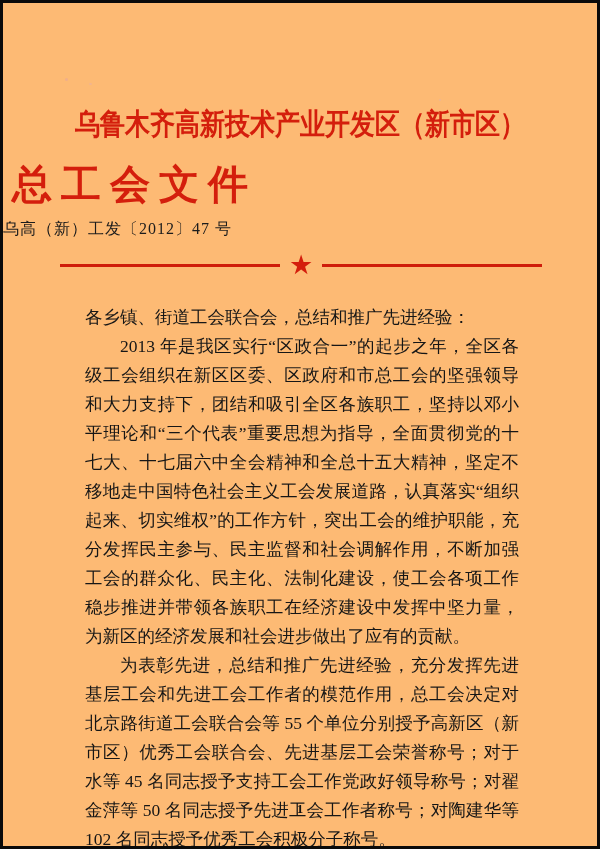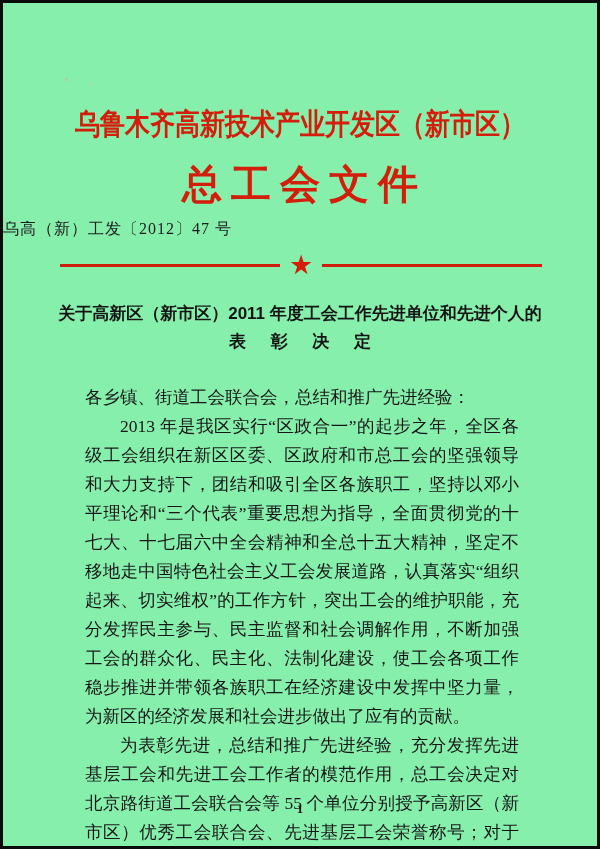--- a/index.html
+++ b/index.html
@@ -6,41 +6,40 @@
     margin: 0;
     padding: 0;
     background: #ffffff;
   }
   .scan {
     position: relative;
     width: 600px;
     height: 849px;
     box-sizing: border-box;
     border: 3px solid #0a0a0a;
-    background: #86efac;
+    background: #fdba74;
     overflow: hidden;
     font-family: "Liberation Serif", "DejaVu Serif", serif;
     color: #1c1c1c;
   }
   
   .org-name {
     margin: 96px 10px 0;
     text-align: center;
     font-size: 25px;
     font-weight: bold;
     line-height: 44px;
     color: #d41e0c;
     transform: scaleY(1.18);
     transform-origin: center top;
     white-space: nowrap;
     letter-spacing: 0px;
   }
   .doc-type {
     margin-top: 18px;
-    text-align: center;
     font-size: 40px;
     font-weight: bold;
     line-height: 48px;
     color: #d41e0c;
     letter-spacing: 9px;
     padding-left: 9px; 
     white-space: nowrap;
   }
   .doc-number {
     margin-top: 9px;
@@ -127,24 +126,20 @@
   <div class="doc-type">总工会文件</div>
 
   <div class="doc-number">乌高（新）工发〔2012〕47 号</div>
 
   <div class="rule">
     <span class="rule-line"></span>
     <span class="star">★</span>
     <span class="rule-line"></span>
   </div>
 
-  <div class="doc-title">
-    <div class="title-line1">关于高新区（新市区）2011 年度工会工作先进单位和先进个人的</div>
-    <div class="title-line2">表 彰 决 定</div>
-  </div>
 
   <div class="doc-body">
     <p class="salutation">各乡镇、街道工会联合会，总结和推广先进经验：</p>
     <p class="para">2013 年是我区实行“区政合一”的起步之年，全区各级工会组织在新区区委、区政府和市总工会的坚强领导和大力支持下，团结和吸引全区各族职工，坚持以邓小平理论和“三个代表”重要思想为指导，全面贯彻党的十七大、十七届六中全会精神和全总十五大精神，坚定不移地走中国特色社会主义工会发展道路，认真落实“组织起来、切实维权”的工作方针，突出工会的维护职能，充分发挥民主参与、民主监督和社会调解作用，不断加强工会的群众化、民主化、法制化建设，使工会各项工作稳步推进并带领各族职工在经济建设中发挥中坚力量，为新区的经济发展和社会进步做出了应有的贡献。</p>
     <p class="para">为表彰先进，总结和推广先进经验，充分发挥先进基层工会和先进工会工作者的模范作用，总工会决定对北京路街道工会联合会等 55 个单位分别授予高新区（新市区）优秀工会联合会、先进基层工会荣誉称号；对于水等 45 名同志授予支持工会工作党政好领导称号；对翟金萍等 50 名同志授予先进工会工作者称号；对陶建华等 102 名同志授予优秀工会积极分子称号。</p>
   </div>
 
   <div class="page-number">1</div>
 
 </div>

